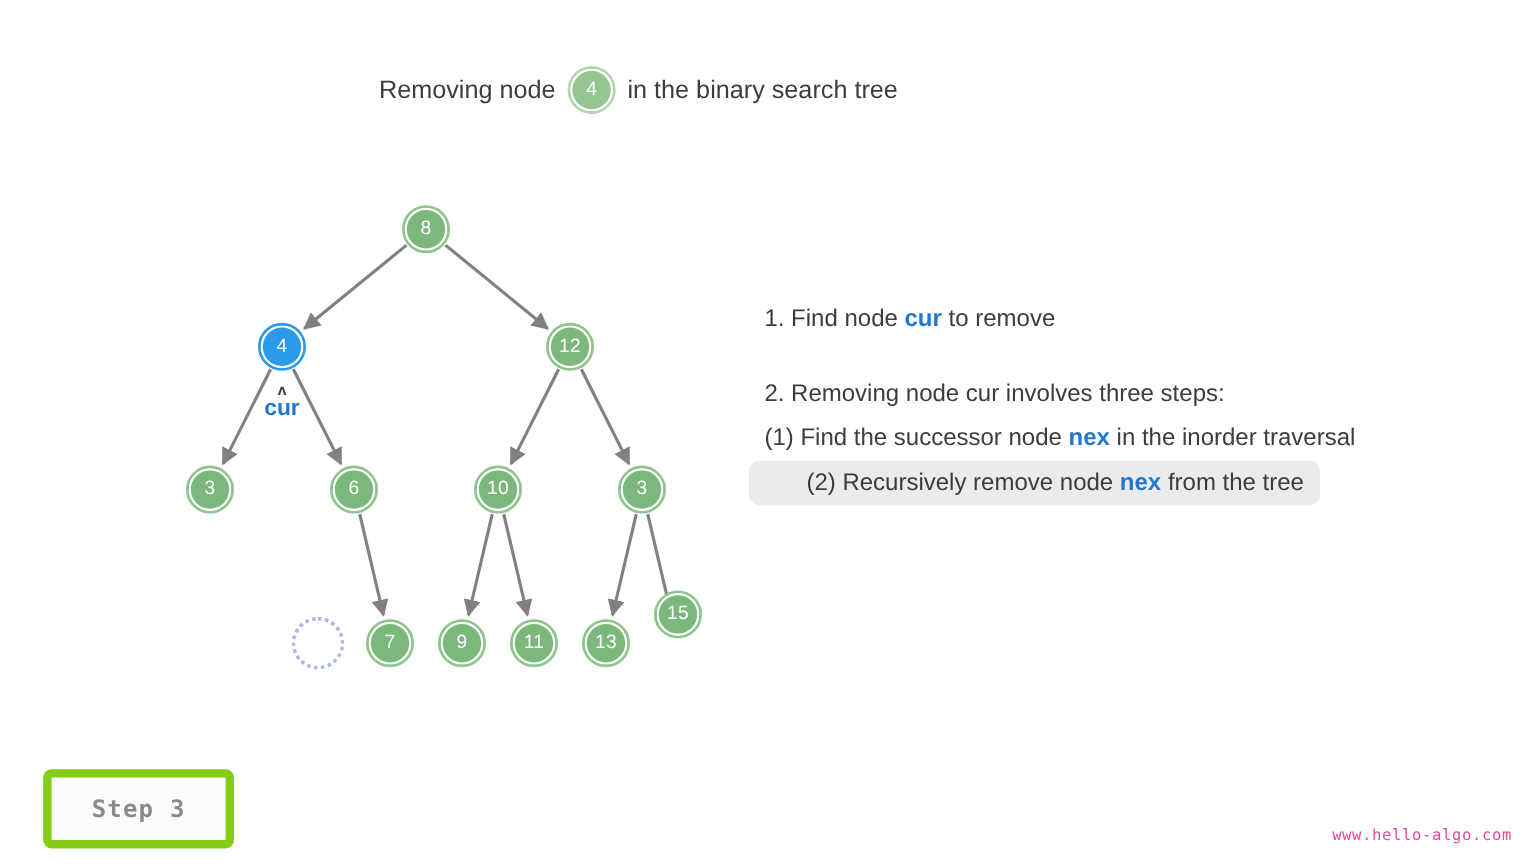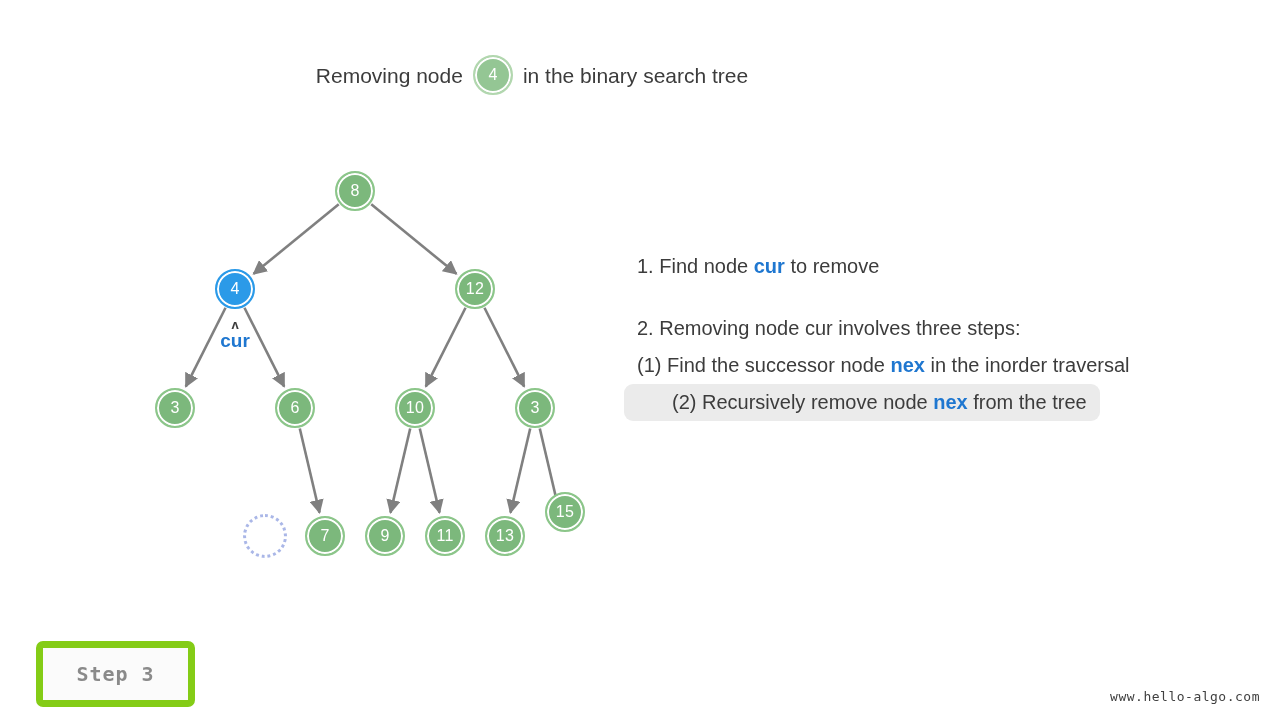--- a/index.html
+++ b/index.html
@@ -167,21 +167,21 @@
     letter-spacing: 1px;
   }
 
   
   #watermark {
     position: absolute;
     right: 20px;
     bottom: 16px;
     font-family: "DejaVu Sans Mono", monospace;
     font-size: 13px;
-    color: #404040;
+    color: #ec4899;
     letter-spacing: .5px;
   }
 </style>
 </head>
 <body>
 
 <div id="title-bar">
   <span class="t-text">Removing node</span>
   <span class="inline-node">4</span>
   <span class="t-text">in the binary search tree</span>

